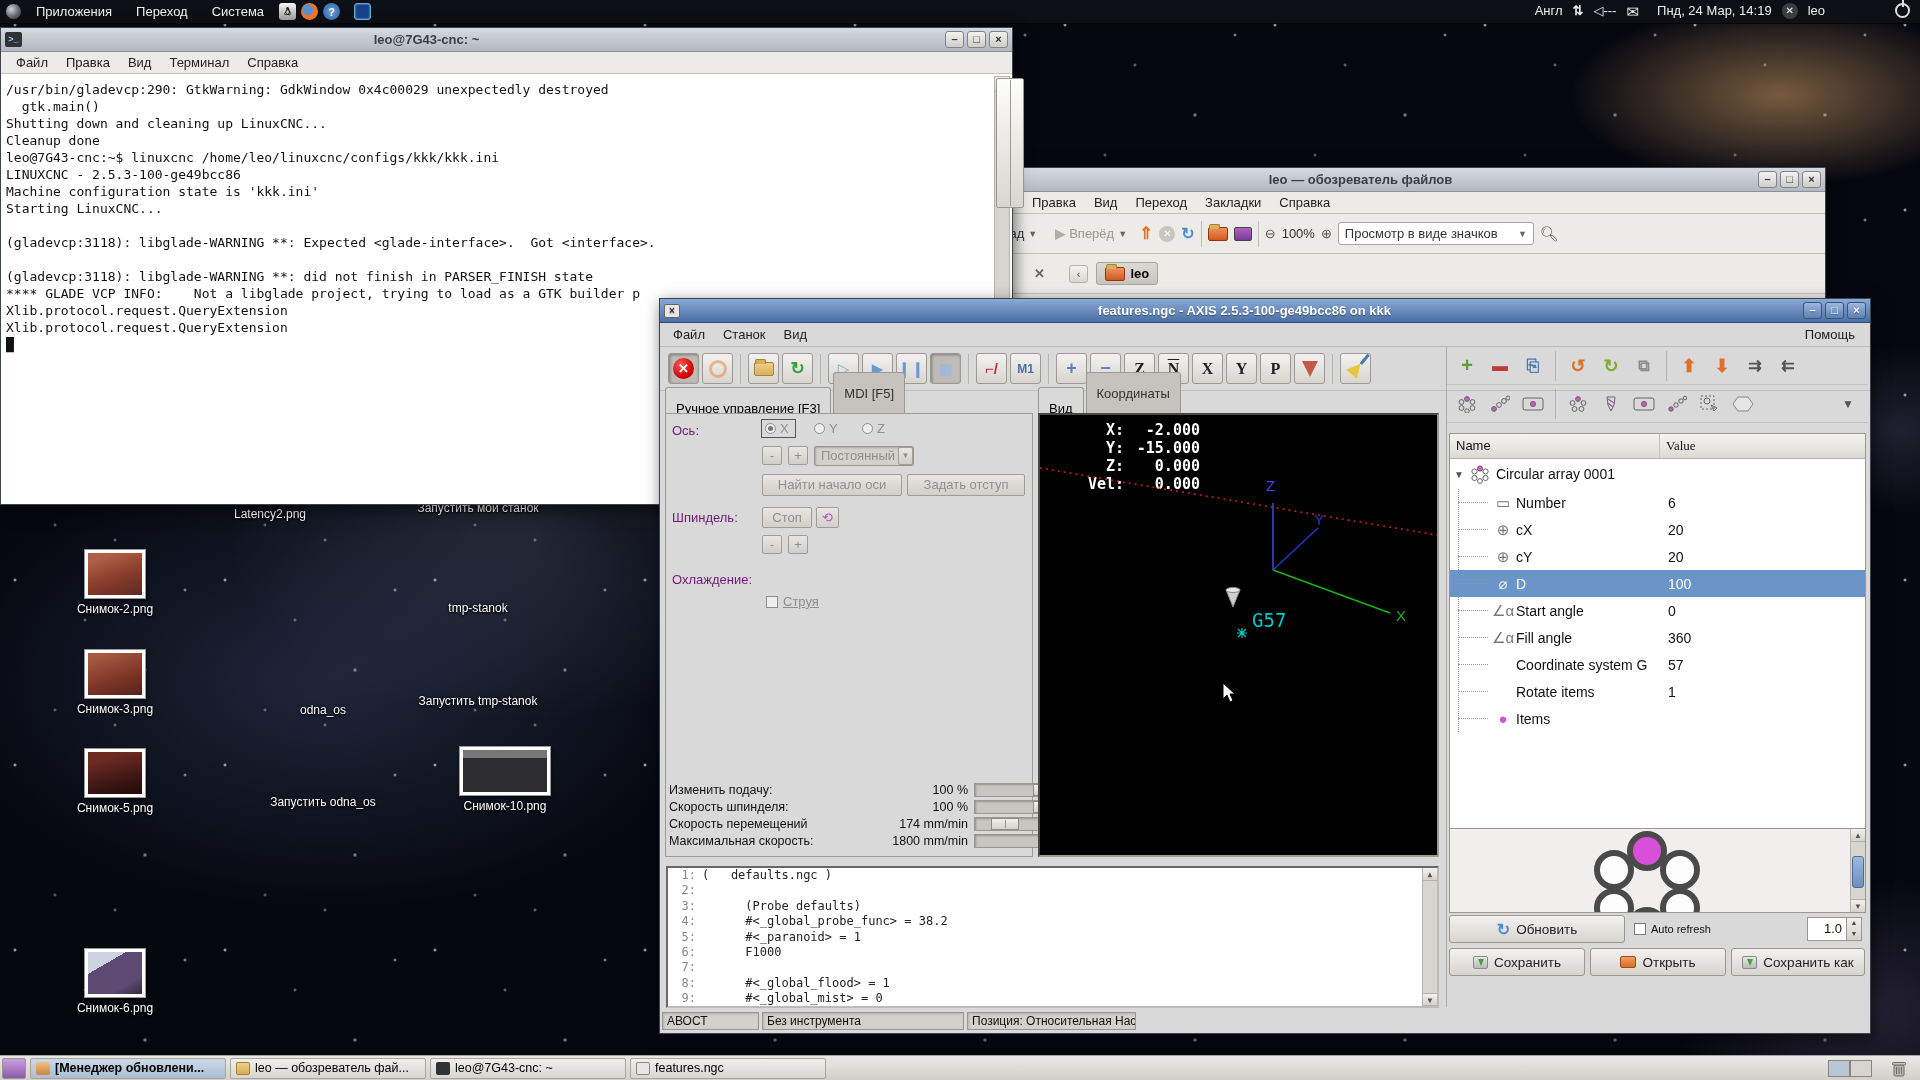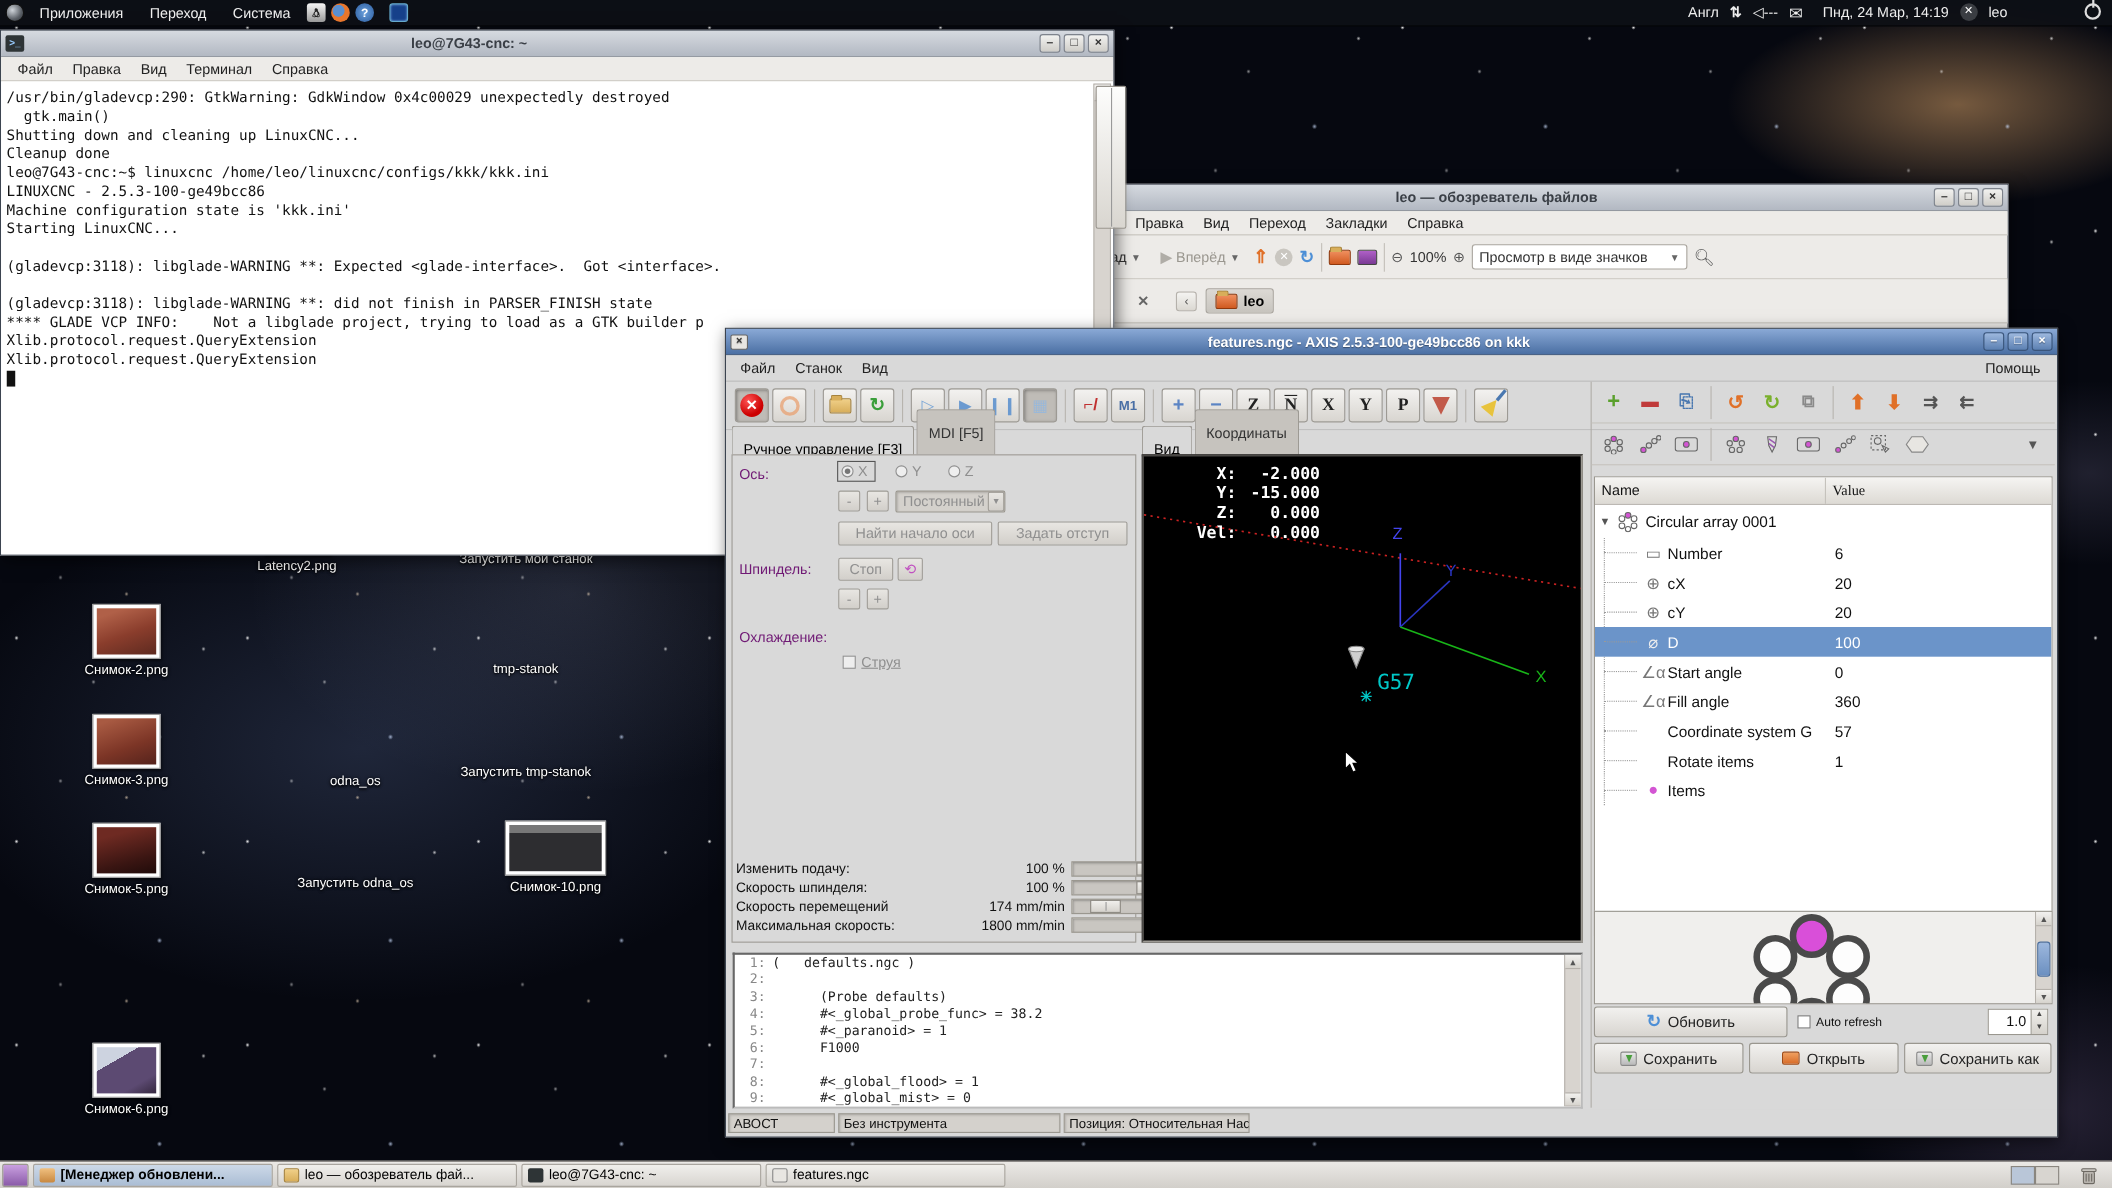--- a/index.html
+++ b/index.html
@@ -179,21 +179,21 @@
   .spin{display:flex;border:1px solid #9a978f;background:#fff;height:24px;}
   .spin .num{width:38px;text-align:right;padding:3px 4px;font-size:13px;}
   .spin .ud{width:15px;display:flex;flex-direction:column;font-size:7px;background:linear-gradient(#f0efec,#d5d2cc);border-left:1px solid #9a978f;}
   .spin .ud span{flex:1;text-align:center;line-height:9px;color:#444;}
   
   .cursor{position:absolute;z-index:9;}
   
   .taskbar{position:absolute;left:0;bottom:0;width:1920px;height:25px;background:linear-gradient(#ebe9e6,#d2cfca);
     border-top:1px solid #a9a59e;display:flex;align-items:center;z-index:8;font-size:12.5px;gap:4px;}
   .showdesk{width:24px;height:21px;margin-left:2px;border:1px solid #9a978f;border-radius:2px;background:linear-gradient(#c9a0e0,#8a5aa8);}
-  .task{width:218px;height:21px;border:1px solid #a9a59e;border-radius:2px;background:linear-gradient(#f0efec,#d8d5d0);
+  .task{width:196px;height:21px;border:1px solid #a9a59e;border-radius:2px;background:linear-gradient(#f0efec,#d8d5d0);
     display:flex;align-items:center;gap:5px;padding:0 5px;overflow:hidden;white-space:nowrap;}
   .task.active{background:linear-gradient(#cdd9e8,#aabdd4);font-weight:bold;}
   .task .ticn{width:14px;height:13px;flex:0 0 14px;border-radius:2px;}
   .task:nth-of-type(1) .ticn{background:linear-gradient(#f0c080,#c88840);}
   .task:nth-of-type(2) .ticn{background:linear-gradient(#f0d089,#d8ae5a);border:1px solid #a5823c;}
   .task:nth-of-type(3) .ticn{background:#2e3436;color:#fff;font-size:8px;line-height:12px;text-align:center;}
   .task:nth-of-type(4) .ticn{background:#e8e6e2;border:1px solid #888;color:#333;font-size:10px;line-height:12px;text-align:center;}
   .wsswitch{margin-left:auto;display:flex;}
   .ws{width:22px;height:17px;border:1px solid #8a867f;background:#b9c6d8;}
   .ws+.ws{background:#d8d5d0;}

